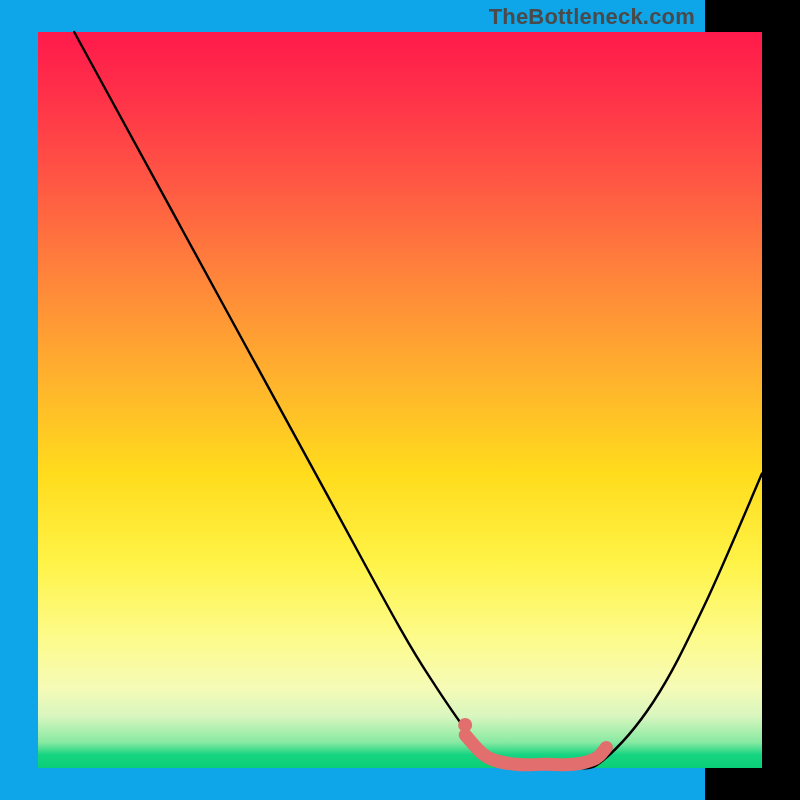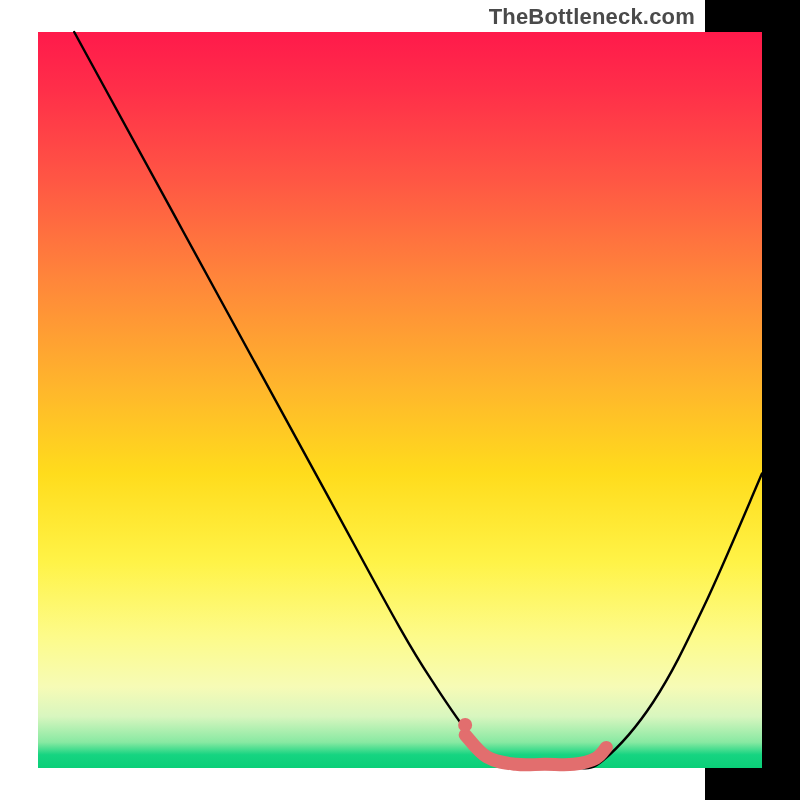--- a/index.html
+++ b/index.html
@@ -7,21 +7,21 @@
     padding: 0;
     width: 800px;
     height: 800px;
     background: #000;
     overflow: hidden;
   }
   .container {
     position: relative;
     width: 705px;
     height: 800px;
-    background: #ffffff;
+    background: #0ea5e9;
   }
   .watermark {
     position: absolute;
     top: 4px;
     right: 10px;
     font-family: Arial, Helvetica, sans-serif;
     font-size: 22px;
     font-weight: 600;
     color: #4a4a4a;
     letter-spacing: 0.2px;

